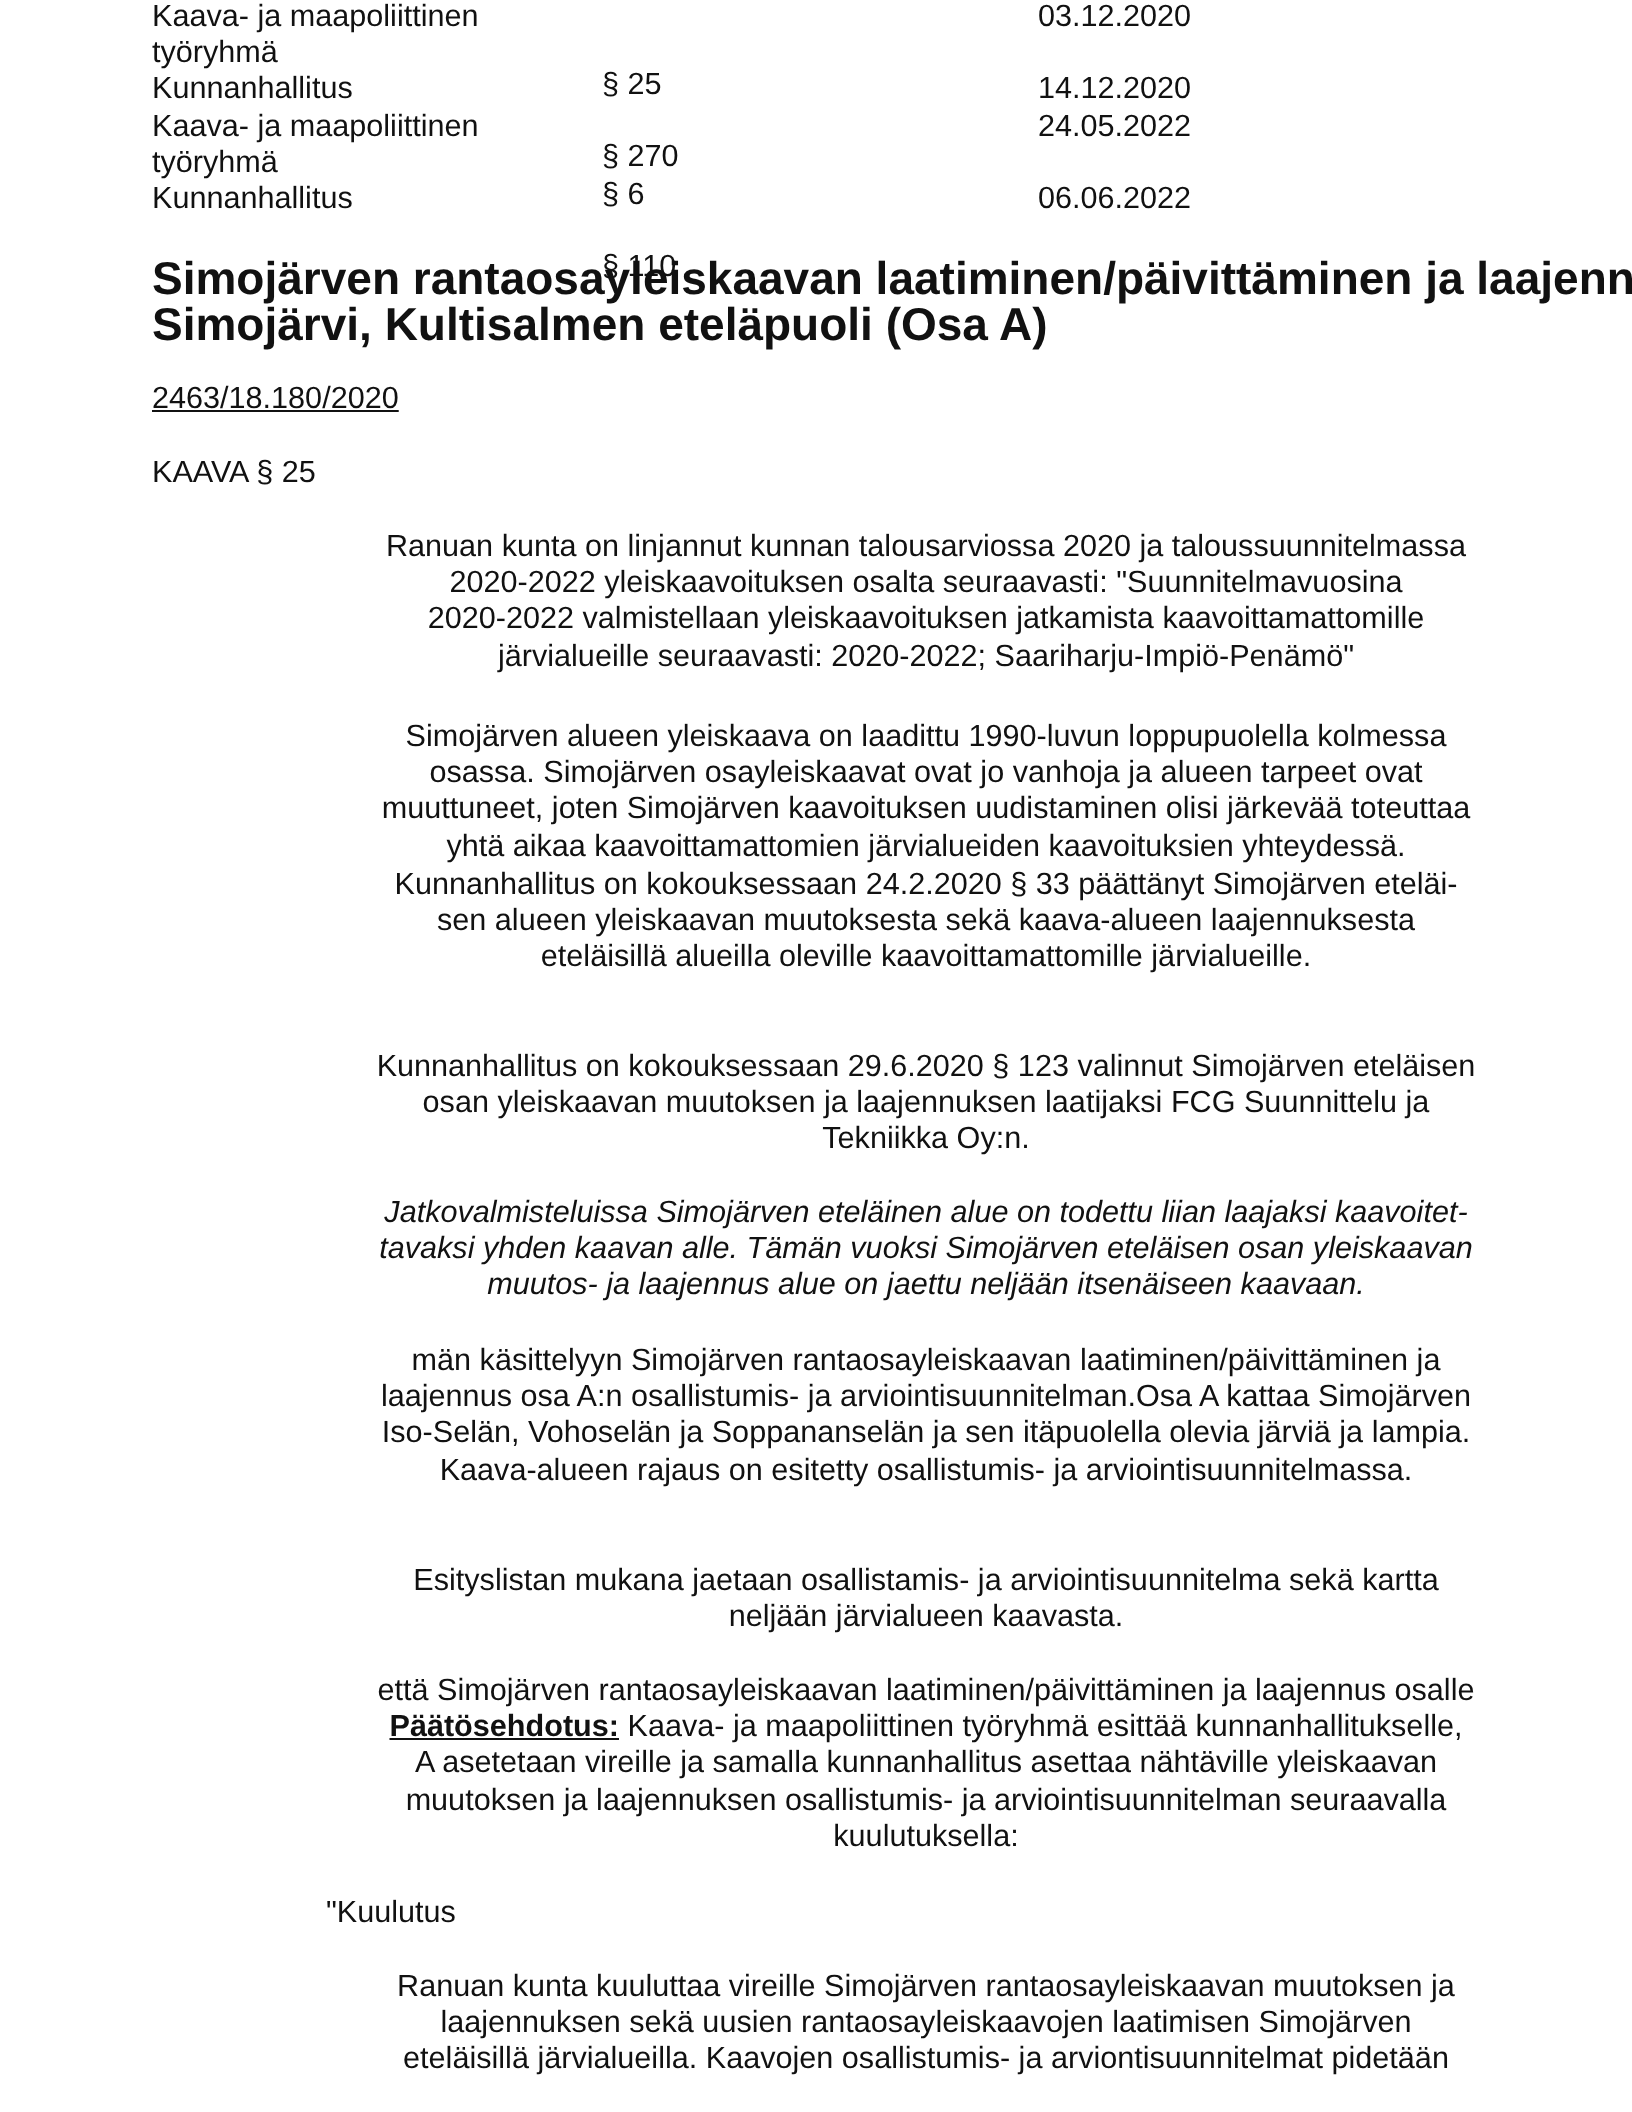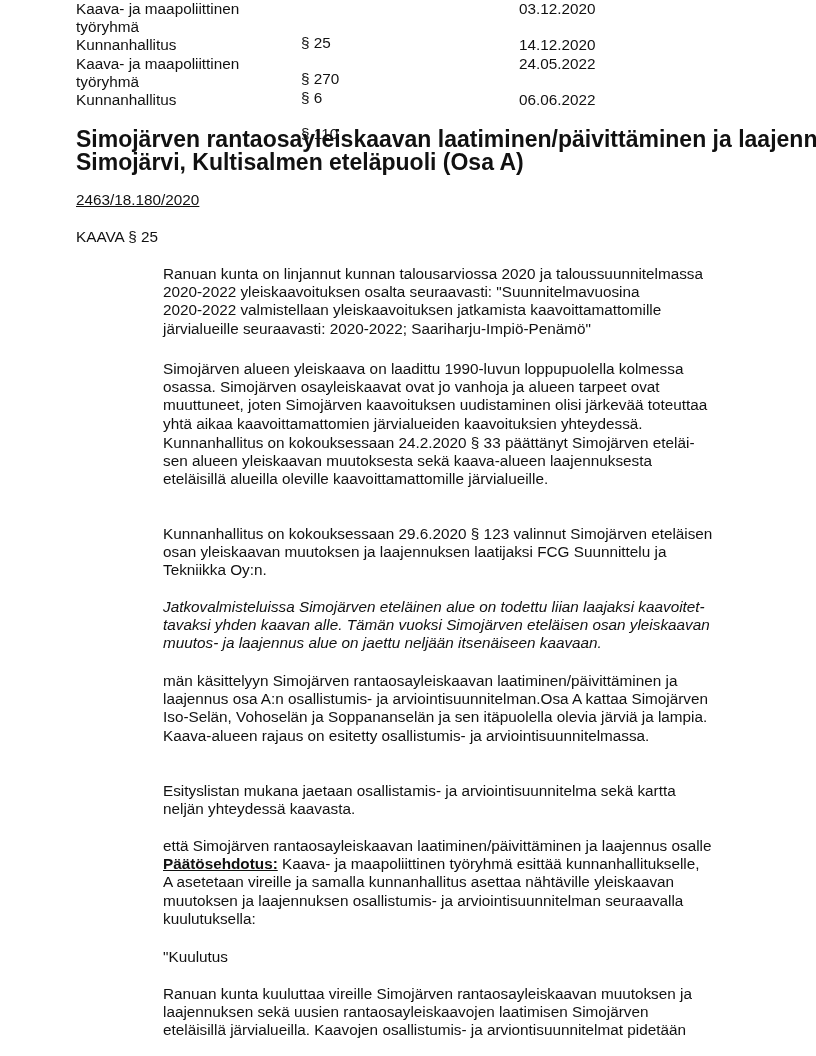--- a/index.html
+++ b/index.html
@@ -13,21 +13,21 @@
     .col2 { left: 301px; margin-top: 34px; }
     .col3 { left: 519px; }
     .title {
       position: absolute; left: 76px; top: 128px;
       font-weight: bold; font-size: 23px; line-height: 23px; white-space: nowrap;
     }
     .meta { position: absolute; left: 76px; white-space: nowrap; line-height: 18px; }
     .para {
       position: absolute; left: 163px; width: 600px; line-height: 18.2px;
     }
-    .para .pl { display: block; white-space: nowrap; }
+    .para .pl { display: block; white-space: nowrap; text-align: center; }
     .bold-u { font-weight: bold; text-decoration: underline; }
   </style>
 </head>
 <body>
 
 <div>
   <div>
     <div class="line col1" style="top:0px;">Kaava- ja maapoliittinen</div>
     <div class="line col1" style="top:18px;">työryhmä</div>
     <div class="line col2" style="top:0px;">§ 25</div>
@@ -93,21 +93,21 @@
 
 <div class="para" style="top:672px;">
   <span class="pl">män käsittelyyn Simojärven rantaosayleiskaavan laatiminen/päivittäminen ja</span>
   <span class="pl">laajennus osa A:n osallistumis- ja arviointisuunnitelman.Osa A kattaa Simojärven</span>
   <span class="pl">Iso-Selän, Vohoselän ja Soppananselän ja sen itäpuolella olevia järviä ja lampia.</span>
   <span class="pl">Kaava-alueen rajaus on esitetty osallistumis- ja arviointisuunnitelmassa.</span>
 </div>
 
 <div class="para" style="top:782px;">
   <span class="pl">Esityslistan mukana jaetaan osallistamis- ja arviointisuunnitelma sekä kartta</span>
-  <span class="pl">neljän yhteydessä kaavasta.</span>
+  <span class="pl">neljään järvialueen kaavasta.</span>
 </div>
 
 <div class="para" style="top:837px;">
   <span class="pl">että Simojärven rantaosayleiskaavan laatiminen/päivittäminen ja laajennus osalle</span>
   <span class="pl"><span class="bold-u">Päätösehdotus:</span><span> Kaava- ja maapoliittinen työryhmä esittää kunnanhallitukselle,</span></span>
   <span class="pl">A asetetaan vireille ja samalla kunnanhallitus asettaa nähtäville yleiskaavan</span>
   <span class="pl">muutoksen ja laajennuksen osallistumis- ja arviointisuunnitelman seuraavalla</span>
   <span class="pl">kuulutuksella:</span>
 </div>
 

